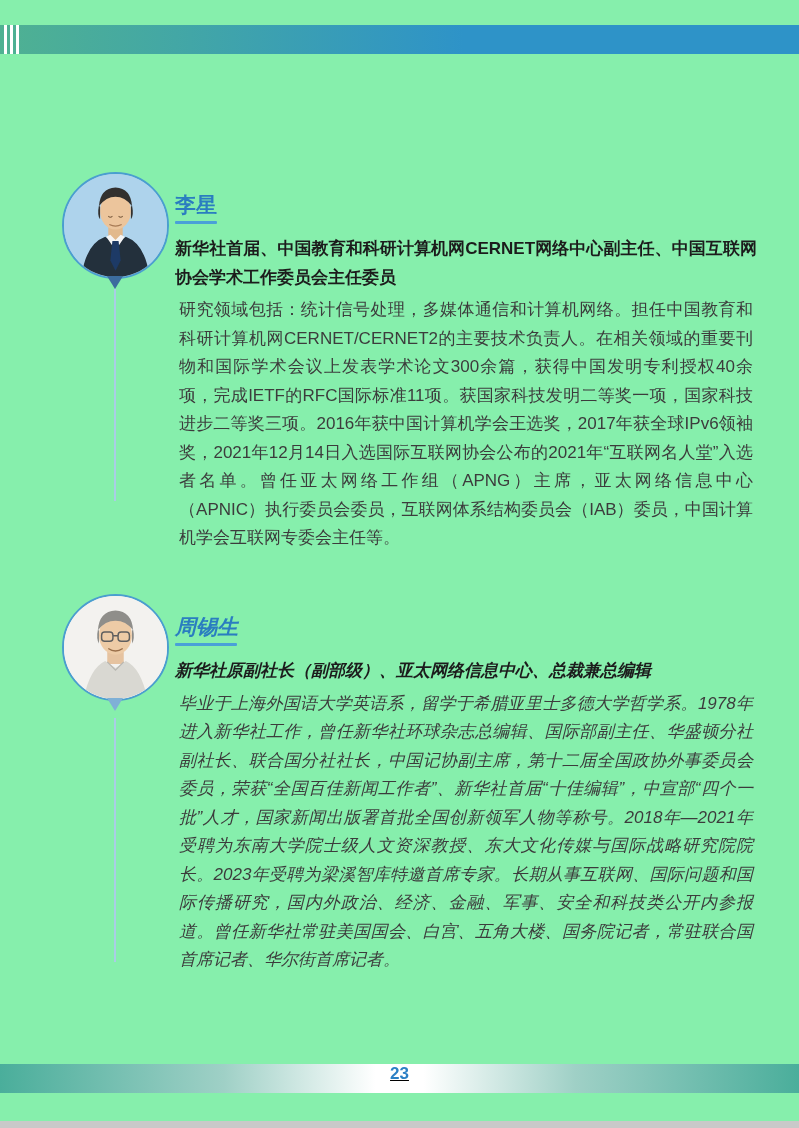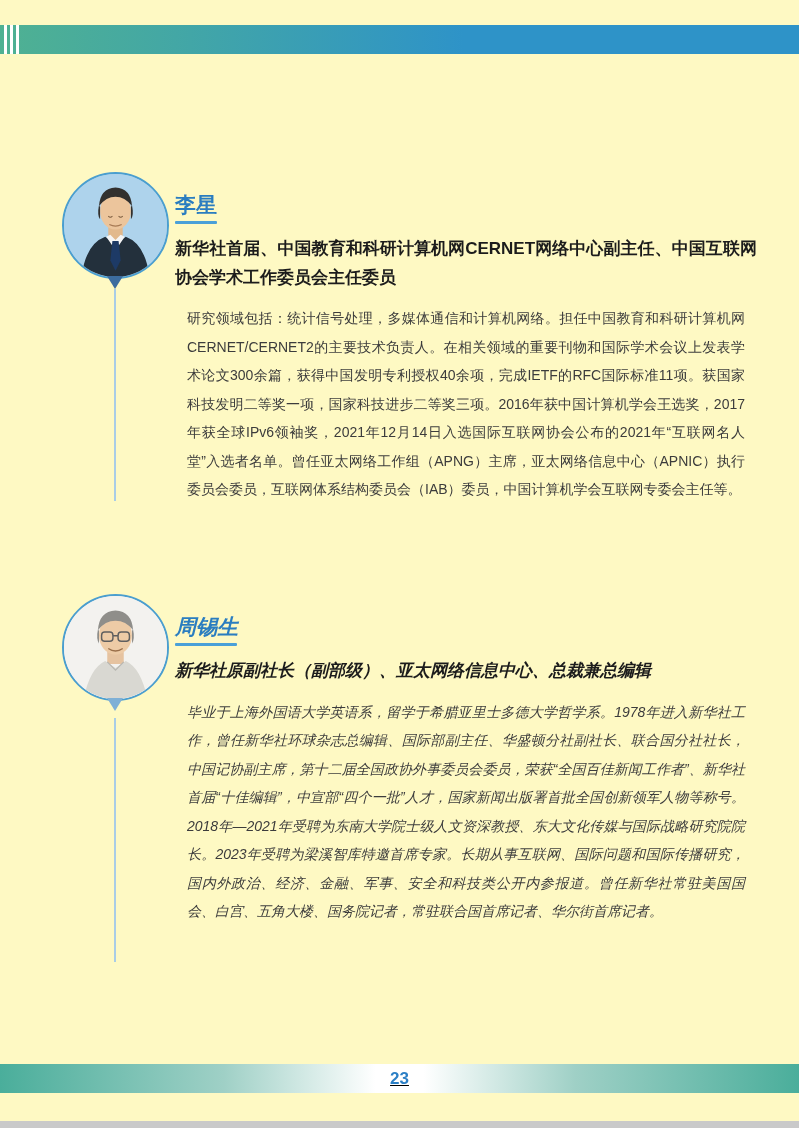--- a/index.html
+++ b/index.html
@@ -1,17 +1,17 @@
 <!DOCTYPE html>
 <html><head>
 <meta charset="utf-8">
 <style>
   html,body { margin:0; padding:0; background:#ffffff; }
   .page {
-    position:relative; width:799px; height:1128px; background:#fef9c3;
+    position:relative; width:799px; height:1128px; background:#86efac;
     font-family:"Liberation Sans","DejaVu Sans",sans-serif; overflow:hidden;
   }
 
   
   .top-bar {
     position:absolute; left:0; top:25px; width:799px; height:29px;
     background:linear-gradient(90deg,#4fb192 0%,#43a7a5 22%,#2e93c8 58%,#2e93c8 100%);
   }
   .top-bar .stripe { position:absolute; top:0; width:3px; height:29px; background:#ffffff; }
   .top-bar .stripe.s1 { left:4px; }
@@ -42,28 +42,28 @@
 
   .content { position:absolute; left:175px; top:21px; width:582px; }
   .name { font-size:21px; line-height:24px; font-weight:bold; color:#2a7dc0; }
   .name-underline { width:42px; height:3px; background:#4aa0d8; margin-top:4px; border-radius:1px; }
   #speaker-2 .name-underline { width:62px; }
   .title {
     margin:11px 0 0 0; font-size:17px; line-height:28.5px; font-weight:bold;
     color:#1c1c1c; text-align:justify;
   }
   .bio {
-    margin:12px; font-size:14px; line-height:28.5px; color:#3c3c3c; text-align:justify;
+    margin:4px; font-size:17px; line-height:28.5px; color:#3c3c3c; text-align:justify;
   }
 
   
   .footer-bar {
     position:absolute; left:0; top:1064px; width:799px; height:29px;
     background:linear-gradient(90deg,#4aae9b 0%,#9fd0c6 28%,#ffffff 47%,#ffffff 53%,#9fd0c6 72%,#4aae9b 100%);
-    display:flex; align-items:center; justify-content:center;text-decoration:underline;
+    display:flex; align-items:flex-start; justify-content:center;text-decoration:underline;
   }
   .page-number { color:#2b7fc5; font-weight:bold; font-size:17px; }
   .bottom-edge { position:absolute; left:0; top:1121px; width:799px; height:7px; background:#c9c9c9; }
 </style>
 </head>
 <body>
 
 <div class="page">
 
   <div class="top-bar">

